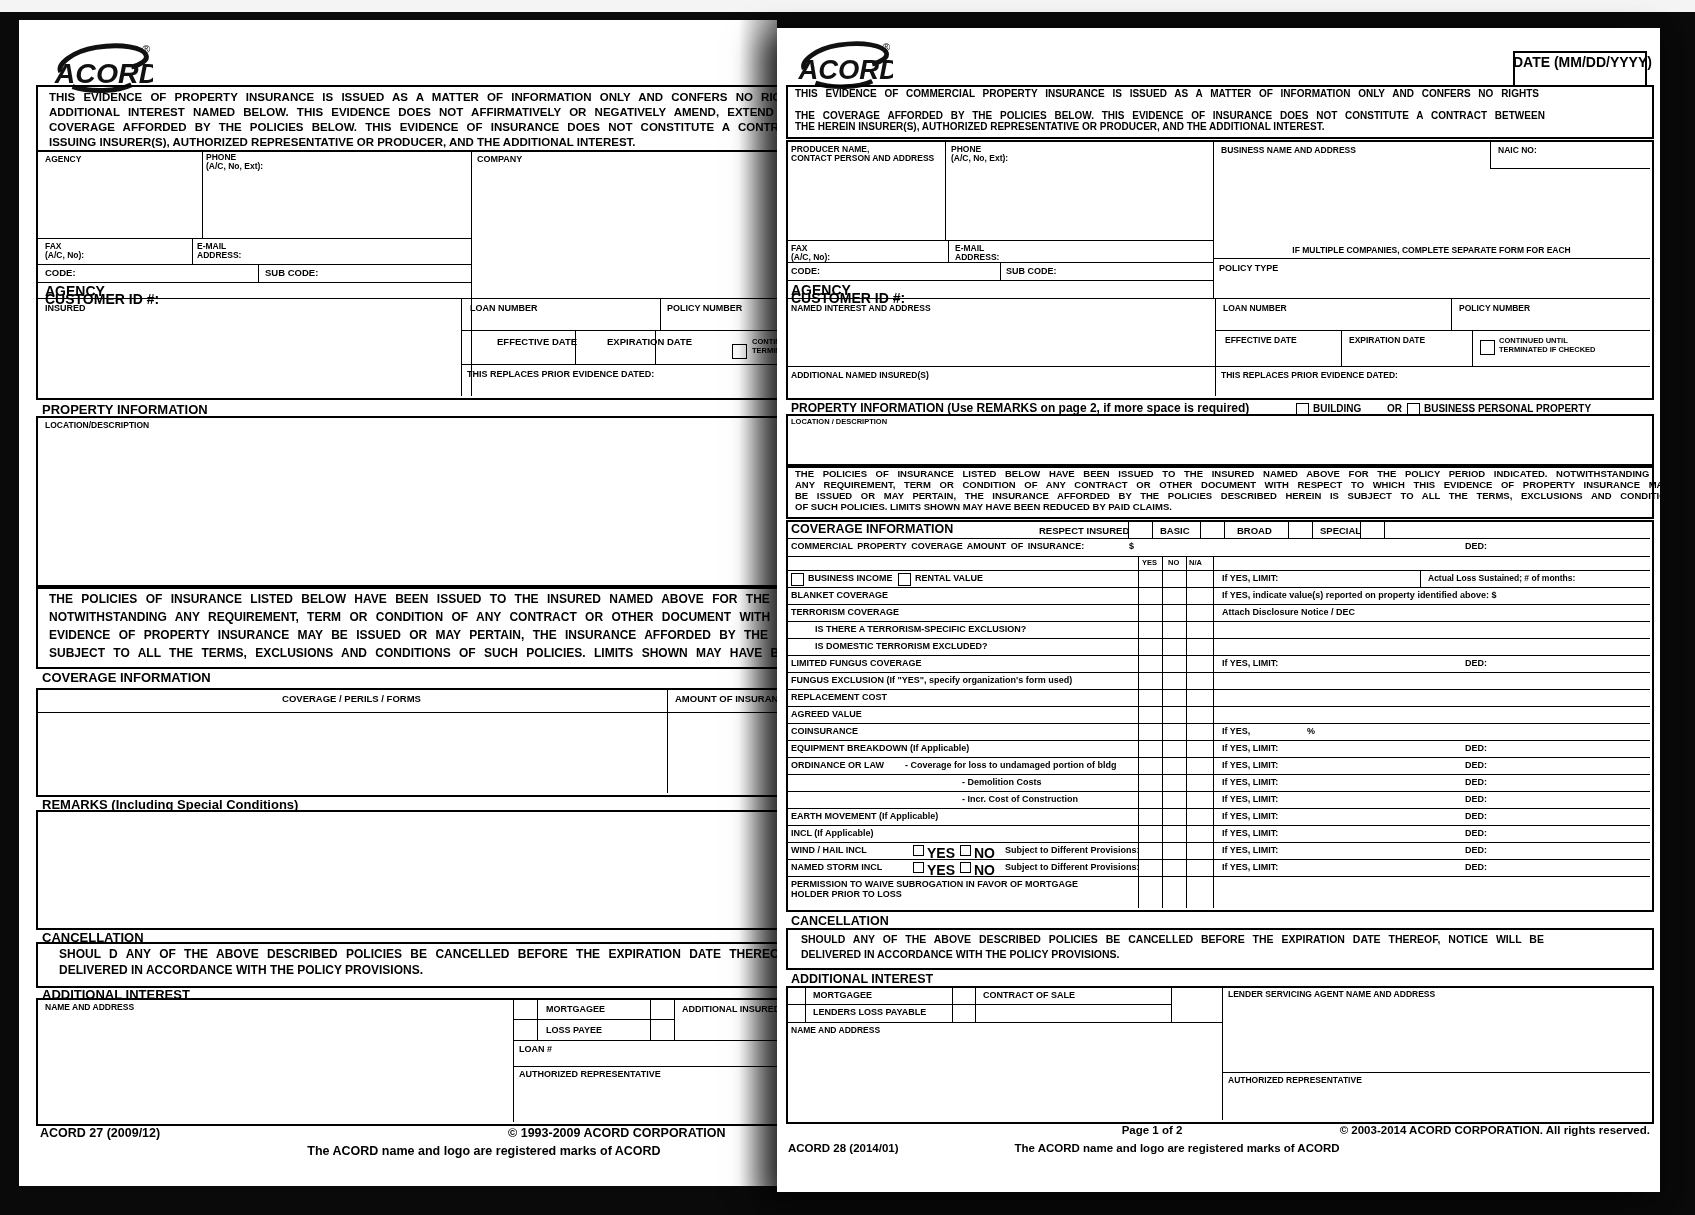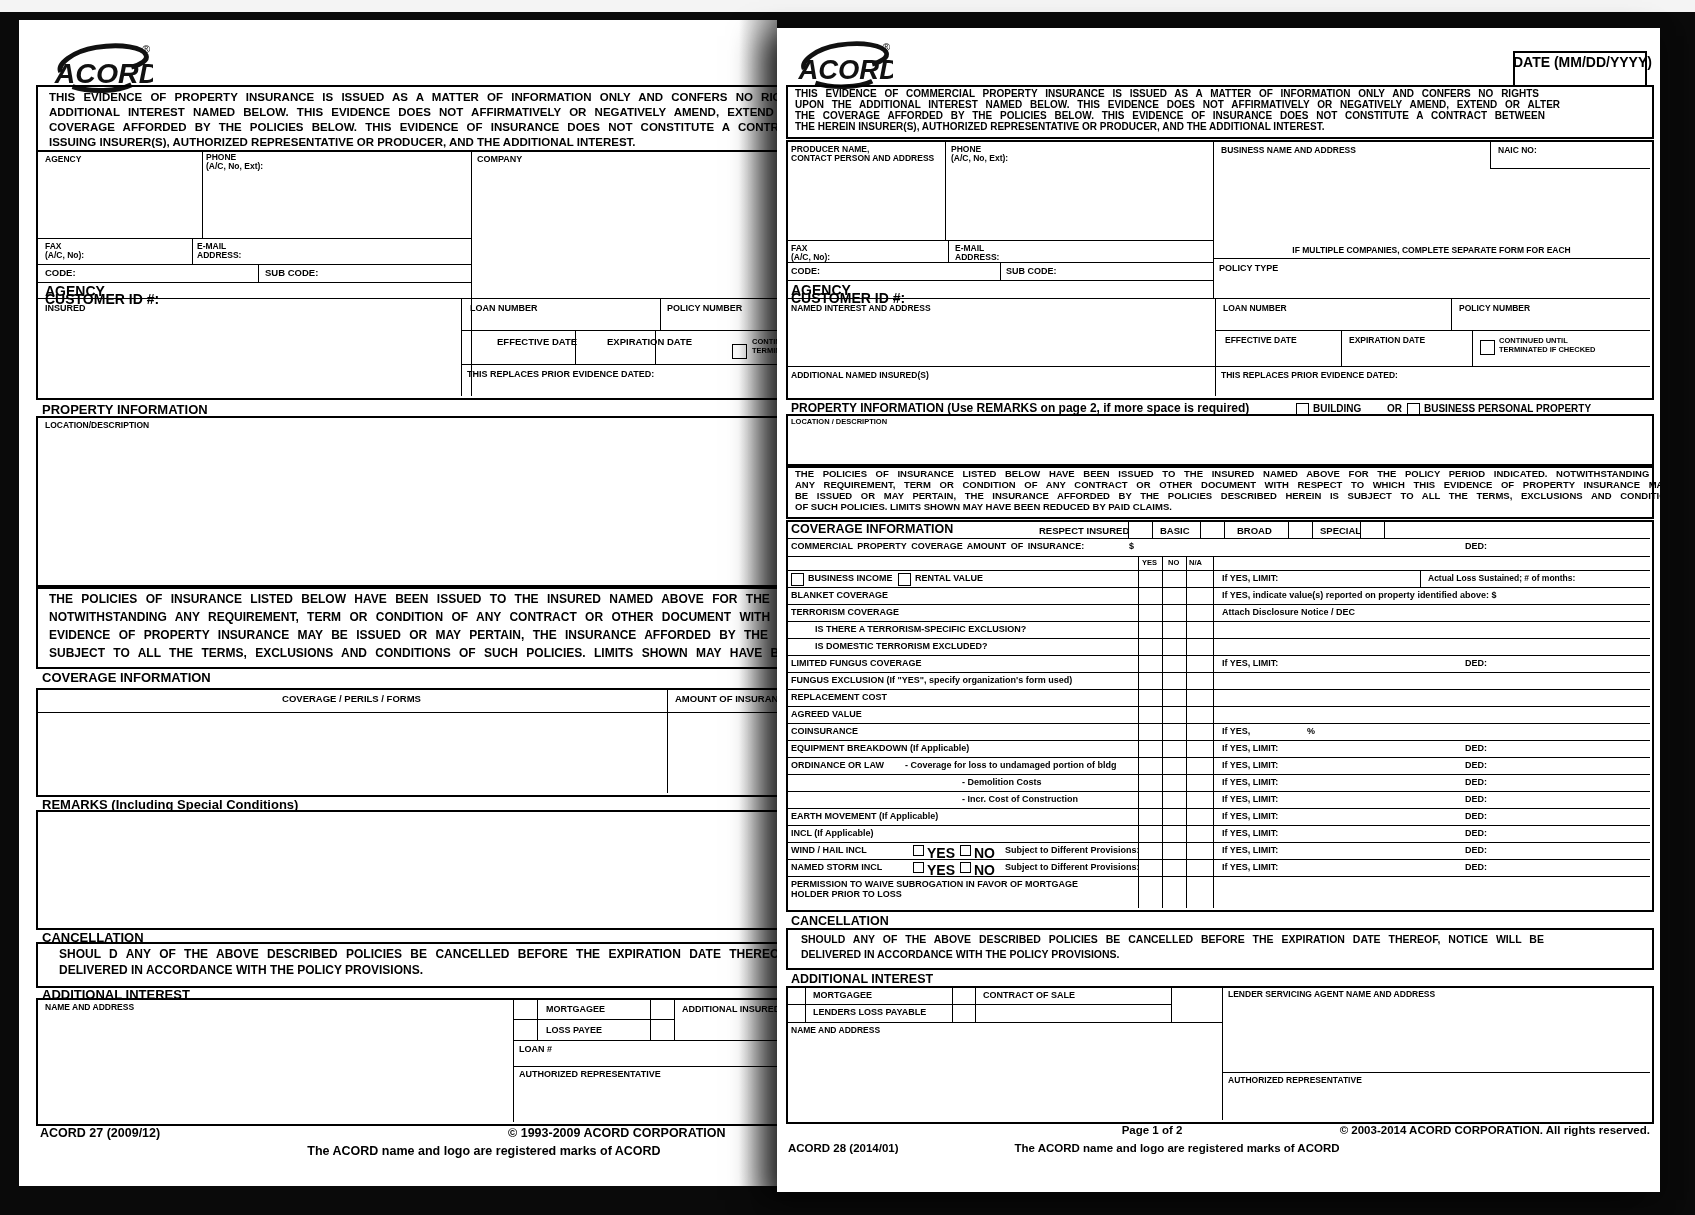--- a/index.html
+++ b/index.html
@@ -137,21 +137,20 @@
       <path d="M16 32 C 12 24 28 11 52 7 C 78 3 100 7 103 15 C 105 20 97 25 88 27" fill="none" stroke="#111" stroke-width="5"></path>
       <path d="M28 47 C 46 53 74 52 88 45" fill="none" stroke="#111" stroke-width="5"></path>
       <text x="10" y="43" font-size="29" font-weight="bold" font-style="italic" fill="#111">ACORD</text>
       <text x="99" y="13" font-size="11" fill="#111">®</text>
     </svg>
     <div class="bx" style="left:736px;top:23px;width:130px;height:32px"></div>
     <div class="lb f8 ctr" style="left:736px;top:27px;width:130px">DATE (MM/DD/YYYY)</div>
 
     <div class="bx" style="left:9px;top:57px;width:864px;height:50px"></div>
     <i class="lb f10 jst" style="left:18px;top:61px">THIS EVIDENCE OF COMMERCIAL PROPERTY INSURANCE IS ISSUED AS A MATTER OF INFORMATION ONLY AND CONFERS NO RIGHTS</i>
-    <i class="lb f10 jst" style="left:18px;top:72px">UPON THE ADDITIONAL INTEREST NAMED BELOW. THIS EVIDENCE DOES NOT AFFIRMATIVELY OR NEGATIVELY AMEND, EXTEND OR ALTER</i>
     <i class="lb f10 jst" style="left:18px;top:83px">THE COVERAGE AFFORDED BY THE POLICIES BELOW.  THIS EVIDENCE OF INSURANCE DOES NOT CONSTITUTE A CONTRACT BETWEEN</i>
     <i class="lb f10" style="left:18px;top:94px">THE HEREIN INSURER(S), AUTHORIZED REPRESENTATIVE OR PRODUCER, AND THE ADDITIONAL INTEREST.</i>
 
     <div class="bx" style="left:9px;top:112px;width:864px;height:256px"></div>
     <div class="vl" style="left:168px;top:112px;height:100px"></div>
     <div class="vl" style="left:436px;top:112px;height:158px"></div>
     <i class="lb f85" style="left:14px;top:117px">PRODUCER NAME,</i>
     <i class="lb f85" style="left:14px;top:126px">CONTACT PERSON AND ADDRESS</i>
     <i class="lb f85" style="left:174px;top:117px">PHONE</i>
     <i class="lb f85" style="left:174px;top:126px">(A/C, No, Ext):</i>

